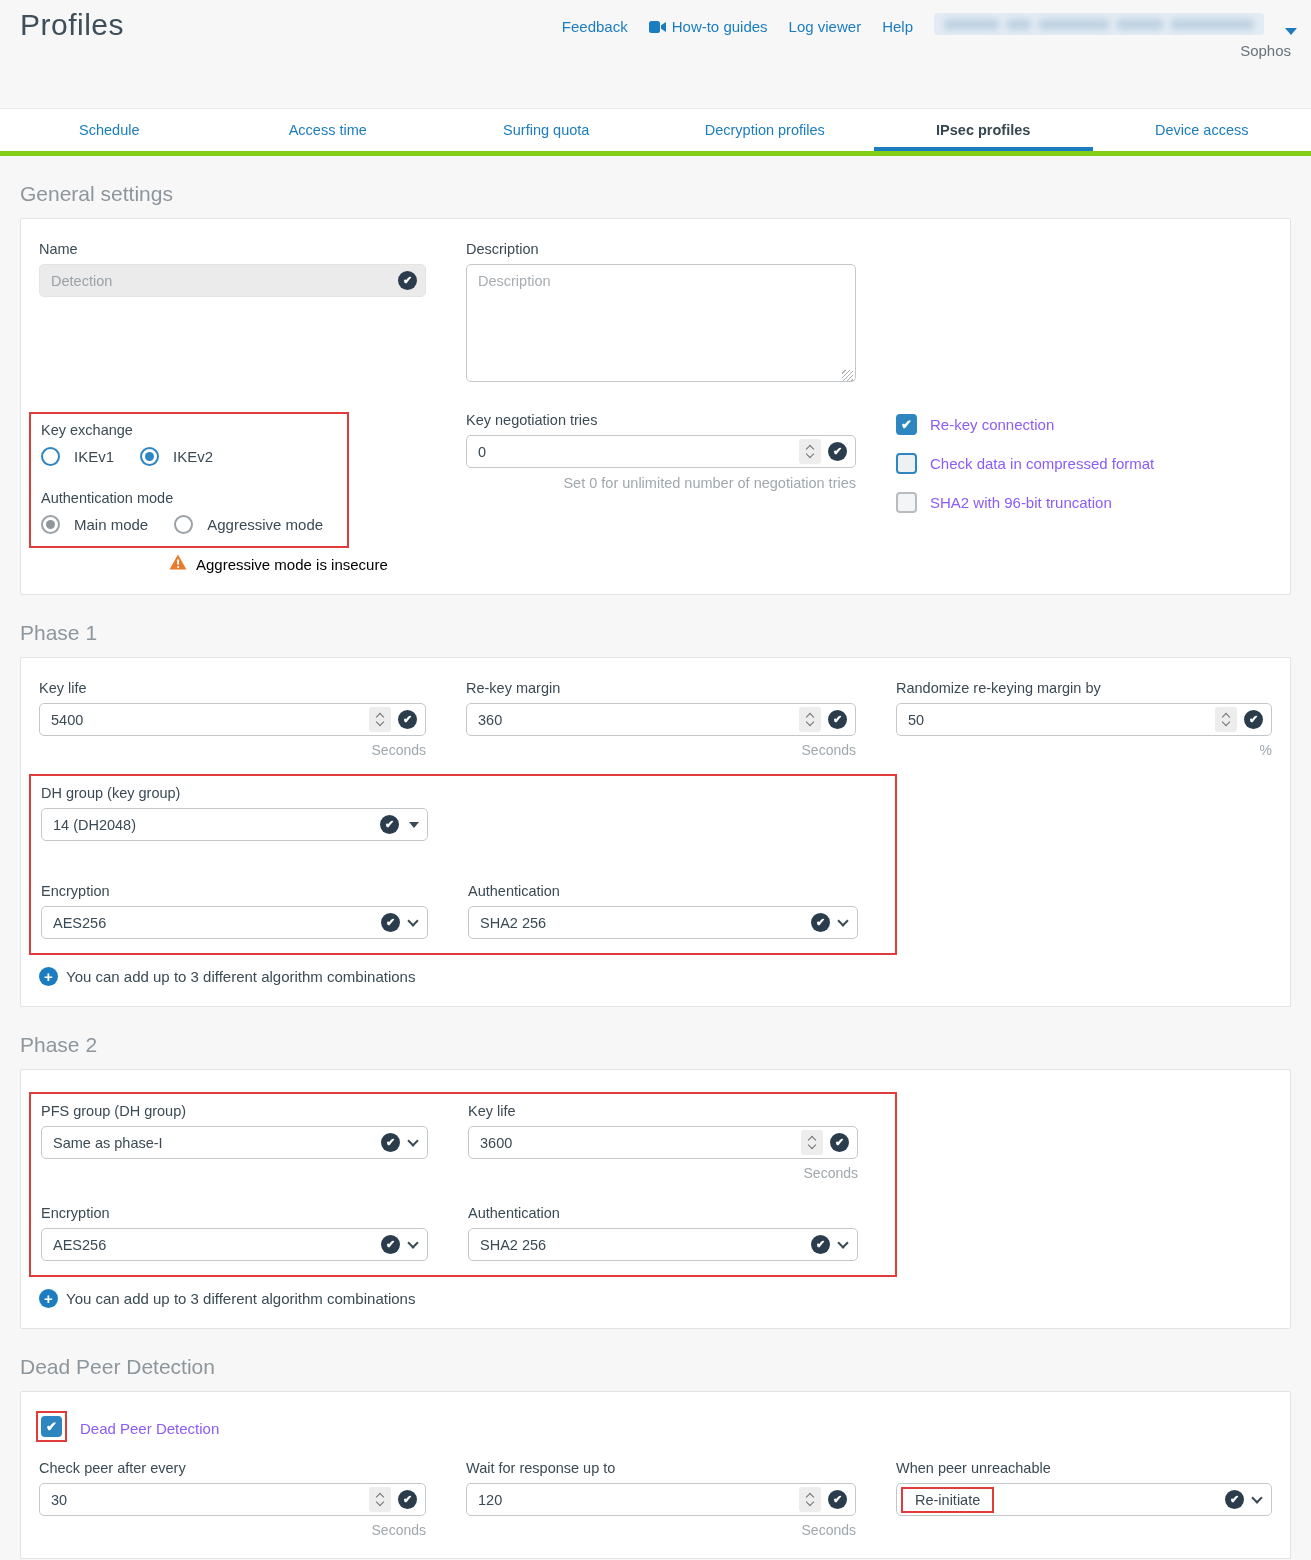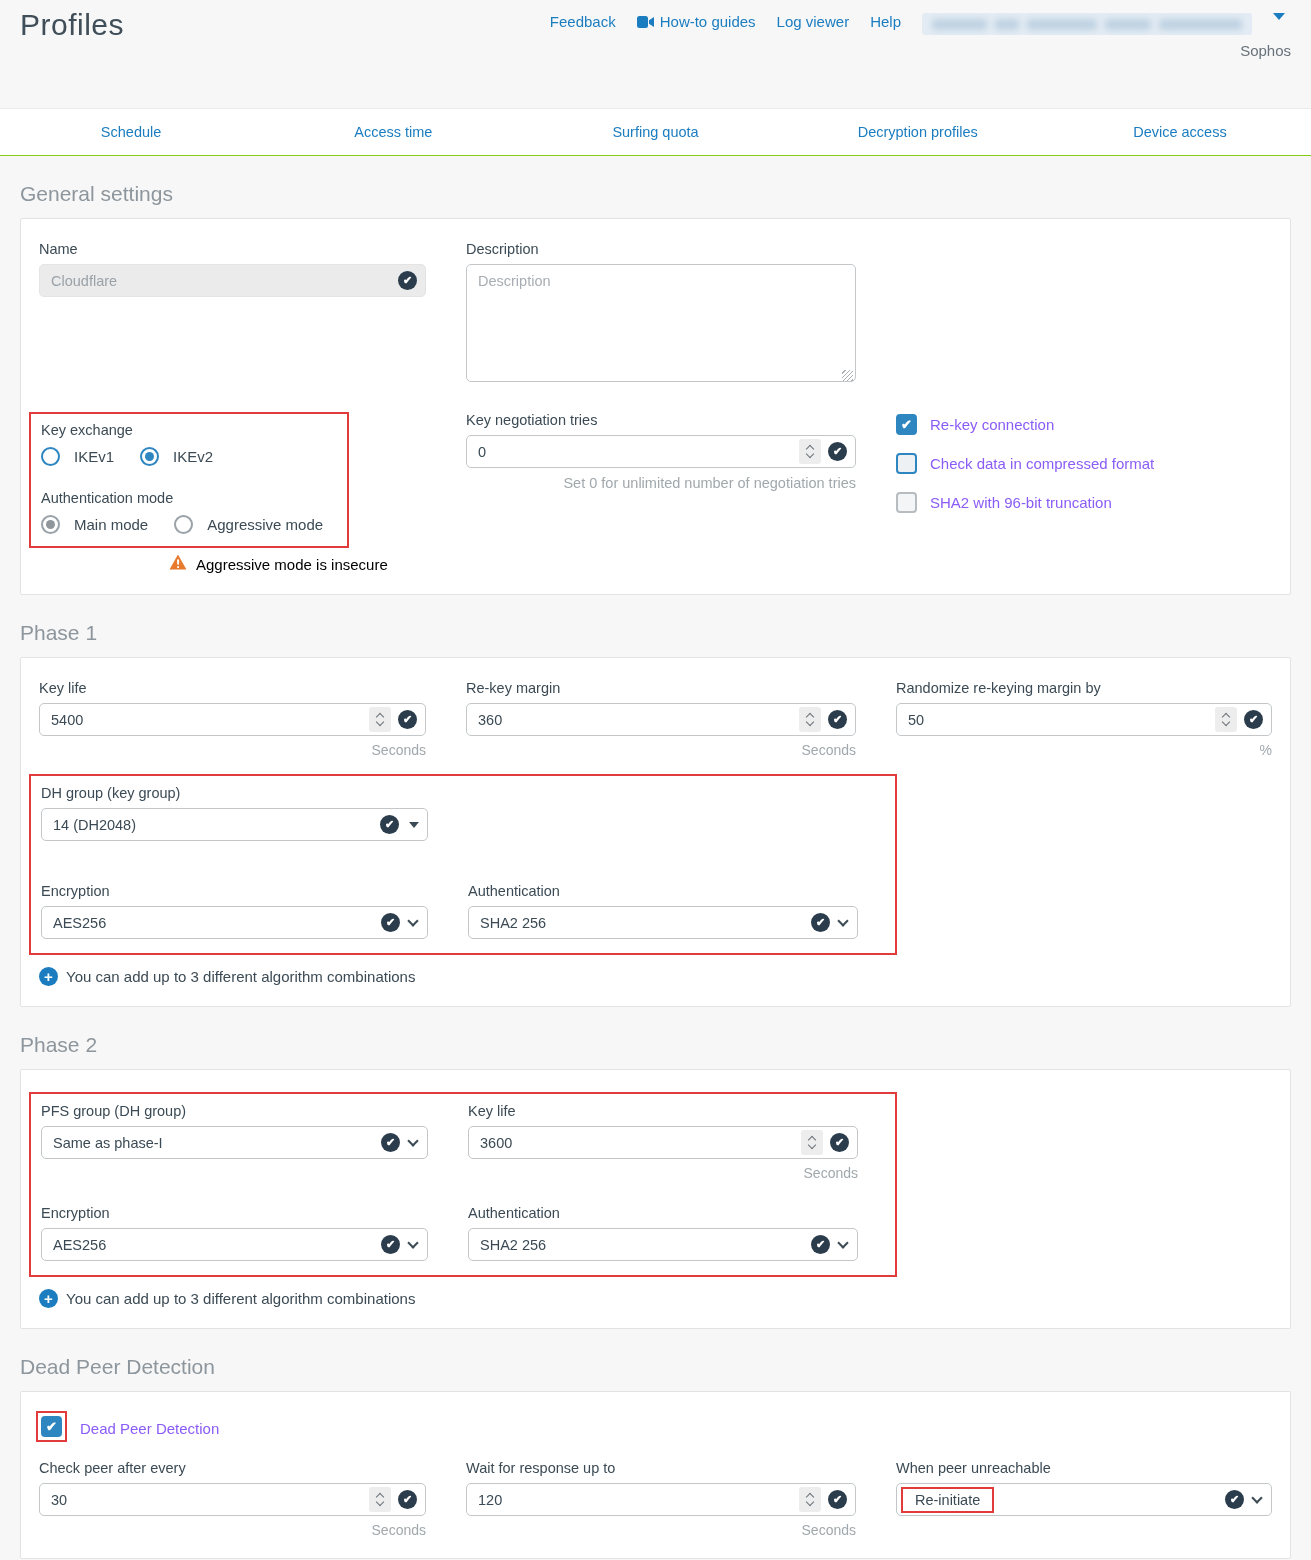--- a/index.html
+++ b/index.html
@@ -7,29 +7,29 @@
     --warning:#e87a2e; --checked-blue:#2e86c1;
   }
   *{box-sizing:border-box;margin:0;padding:0;}
   body{
     width:1311px;height:1560px;overflow:hidden;position:relative;
     background:#f7f7f8;font-family:"Liberation Sans",sans-serif;color:#3b4a54;
   }
   
   .header{position:relative;height:108px;}
   .page-title{position:absolute;left:20px;top:8px;font-size:30px;font-weight:400;color:#3f4e58;letter-spacing:.5px;}
-  .header-right{position:absolute;top:13px;right:26px;display:flex;align-items:flex-start;gap:21px;}
+  .header-right{position:absolute;top:13px;right:14px;display:flex;align-items:flex-end;gap:21px;}
   .hlink{color:var(--accent,#1b7dc0);font-size:15px;text-decoration:none;display:flex;align-items:center;gap:6px;cursor:pointer;}
   .cam{color:var(--accent,#1b7dc0);display:inline-flex;}
   .account-strip{width:330px;height:22px;border-radius:3px;background:#e3ecf4;display:flex;align-items:center;gap:8px;padding:0 10px;overflow:hidden;filter:blur(0.2px);}
   .blob{height:11px;border-radius:3px;background:#bfd2e2;filter:blur(3px);}
   .caret-down{width:0;height:0;border-left:6px solid transparent;border-right:6px solid transparent;border-top:7px solid var(--accent,#1b7dc0);}
   .brand{position:absolute;right:20px;top:42px;font-size:15px;color:#67727a;}
   
-  .tabbar{display:flex;background:#fff;border-top:1px solid #ebebeb;border-bottom:1px solid #84cc16;height:48px;}
+  .tabbar{display:flex;background:#fff;border-top:1px solid #ebebeb;border-bottom:5px solid #84cc16;height:48px;}
   .tab{flex:1;display:flex;align-items:center;justify-content:center;font-size:14.5px;color:var(--accent,#1b7dc0);cursor:pointer;border-bottom:4px solid transparent;padding-top:3px;}
   .tab.active{color:#37474f;font-weight:700;border-bottom-color:var(--accent,#1b7dc0);}
   
   .section-heading{margin:26px 20px 12px;font-size:21px;font-weight:400;color:#8d969c;}
   .card{background:#fff;border:1px solid #e3e3e3;border-radius:2px;margin:0 20px;padding:22px 18px 20px;}
   .grid3{display:grid;grid-template-columns:387px 390px 1fr;column-gap:40px;}
   .grid2{display:grid;grid-template-columns:387px 390px;column-gap:40px;}
   .f-label{display:block;font-size:14.5px;font-weight:400;color:#3b4a54;margin-bottom:7px;}
   .input{height:33px;border:1px solid #c3c7ca;border-radius:5px;background:#fff;display:flex;align-items:center;padding:0 8px 0 11px;font-size:14.5px;color:#3b4a54;}
   .input .val{flex:1;}
@@ -115,30 +115,31 @@
     <span class="caret-down"></span>
   </div>
   <div class="brand">Sophos</div>
 </div>
 
 <div class="tabbar">
   <div class="tab">Schedule</div>
   <div class="tab">Access time</div>
   <div class="tab">Surfing quota</div>
   <div class="tab">Decryption profiles</div>
+  <div class="tab active">IPsec profiles</div>
   <div class="tab">Device access</div>
 </div>
 
 <div class="section-heading">General settings</div>
 <div class="card">
   <div class="grid3">
     <div>
       <label class="f-label">Name</label>
       <div class="input disabled">
-        <span class="val">Cloudflare</span>
+        <span class="val">Detection</span>
         <span class="okc">✔</span>
       </div>
     </div>
     <div>
       <label class="f-label">Description</label>
       <div class="ta-wrap">
         <textarea class="desc" placeholder="Description" style=""></textarea>
         <span class="ta-handle"></span>
       </div>
     </div>

